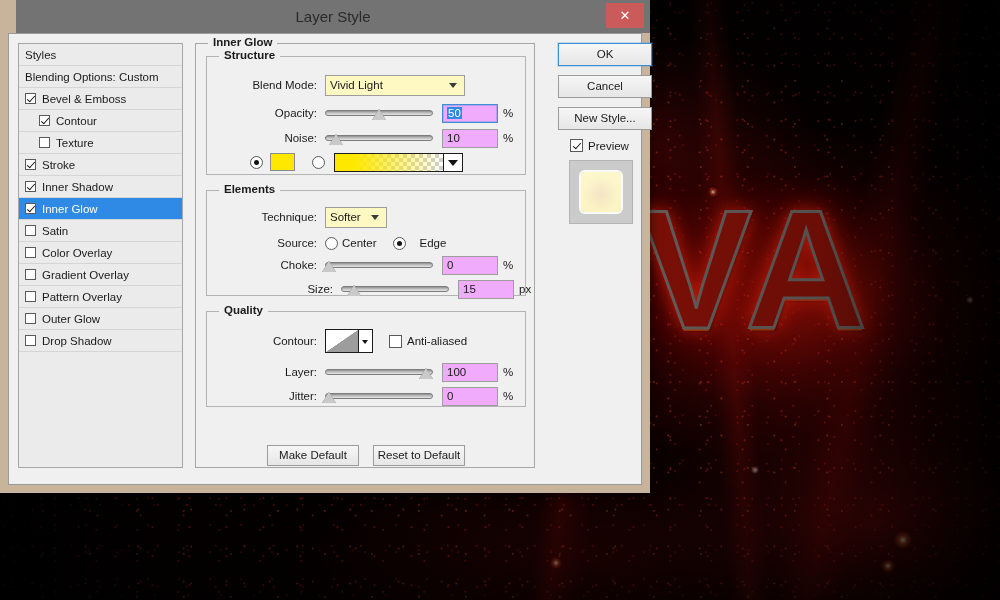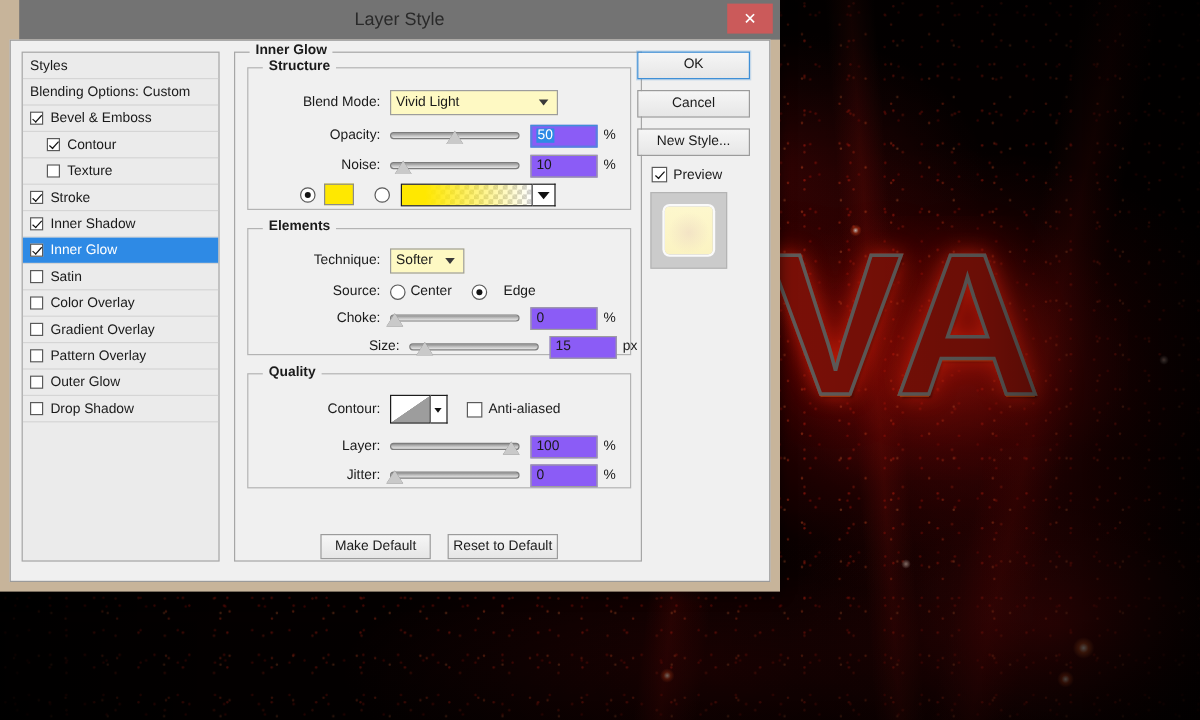--- a/index.html
+++ b/index.html
@@ -264,21 +264,21 @@
   .unit {
     font-size: 11.5px;
     color: #1a1a1a;
     margin-left: 5px;
   }
 
   .num-field {
     width: 56px;
     height: 19px;
     border: 1px solid #9d9d9d;
-    background: #8b5cf6;
+    background: #f0abfc;
     font-size: 11.5px;
     color: #1a1a1a;
     padding: 0 4px;
     box-sizing: border-box;
     line-height: 17px;
     font-family: "Liberation Sans", sans-serif;
   }
   .num-field.focused {
     border: 1px solid #3f8fd6;
     box-shadow: 0 0 0 1px rgba(63,143,214,0.35) inset;
@@ -468,21 +468,21 @@
     text-align: center;
     box-sizing: border-box;
     cursor: pointer;
     padding: 0;
   }
   .btn.primary { border: 1px solid #3f8fd6; box-shadow: 0 0 0 1px rgba(63,143,214,0.25); }
 
   
   #right-col {
     position: absolute;
-    left: 522px;
+    left: 549px;
     top: 9px;
     width: 94px;
   }
   #right-col .btn {
     display: block;
     width: 94px;
     height: 23px;
     line-height: 21px;
     margin-bottom: 9px;
   }

